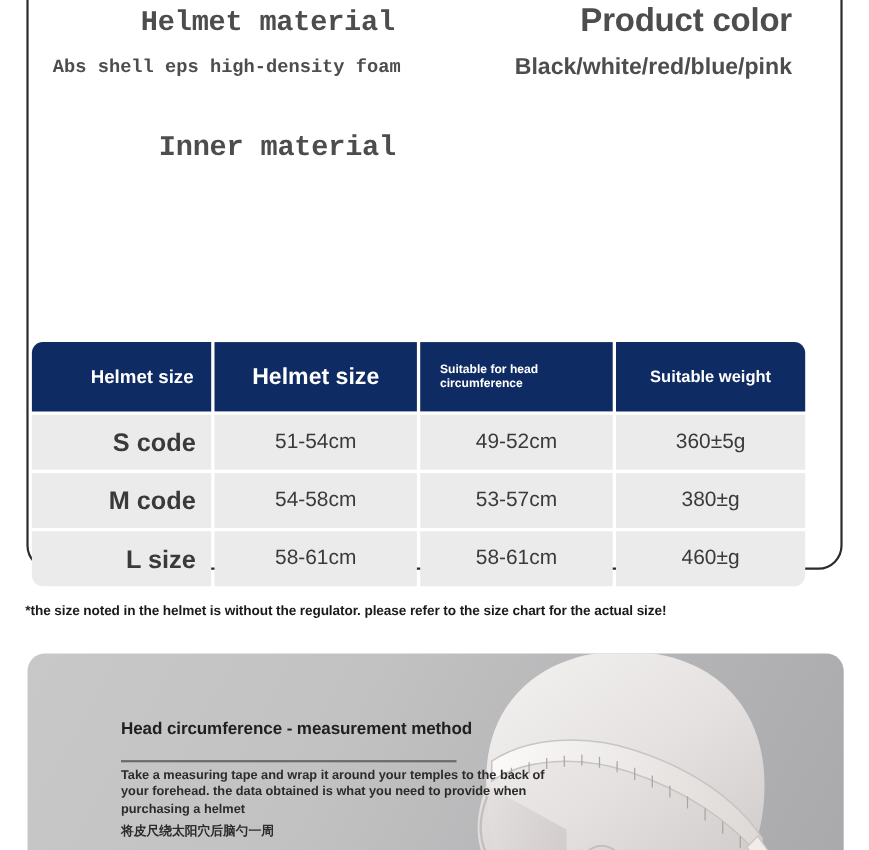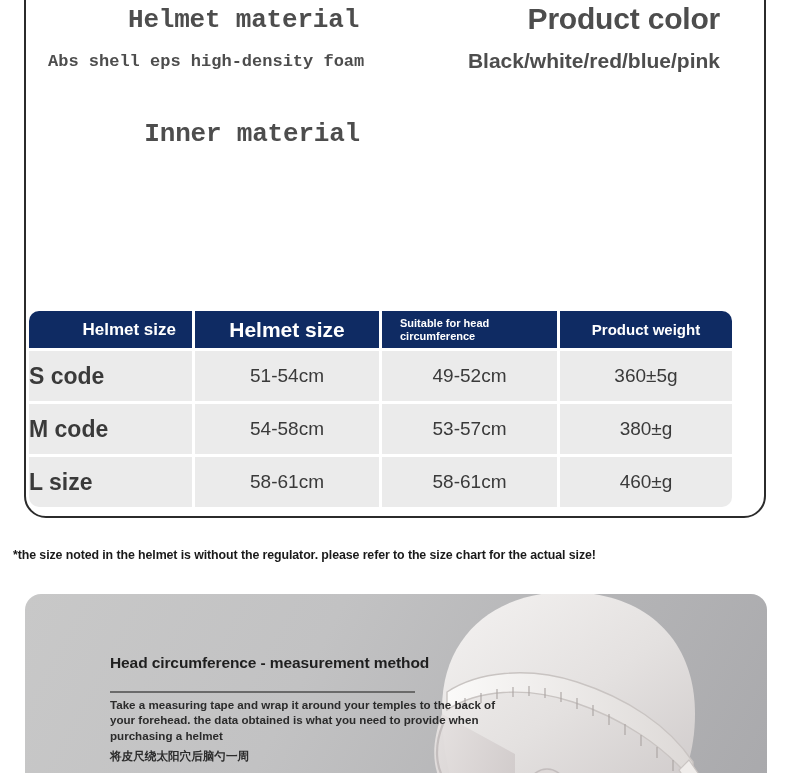--- a/index.html
+++ b/index.html
@@ -87,21 +87,21 @@
     border-spacing: 3px 3px;
     table-layout: fixed;
   }
   #size-table th, #size-table td {
     padding: 0;
     margin: 0;
   }
   #size-table thead th {
     background: #0f2b63;
     color: #ffffff;
-    height: 37px;
+    height: 63px;
     vertical-align: middle;
     font-weight: bold;
   }
   #size-table thead th.c0 {
     border-top-left-radius: 10px;
     text-align: right;
     padding-right: 16px;
     font-size: 17px;
   }
   #size-table thead th.c1 {
@@ -119,38 +119,39 @@
     text-align: center;
     font-size: 15px;
   }
   #size-table tbody td {
     background: #ebebeb;
     height: 50px;
     vertical-align: middle;
     color: #3a3a3a;
   }
   #size-table tbody td.c0 {
+    text-align: right;
     padding-right: 14px;
     font-size: 23px;
     font-weight: bold;
   }
   #size-table tbody td.c1,
   #size-table tbody td.c2,
   #size-table tbody td.c3 {
     text-align: center;
     font-size: 19px;
     font-weight: normal;
   }
   #size-table tbody tr:last-child td.c0 { border-bottom-left-radius: 10px; }
   #size-table tbody tr:last-child td.c3 { border-bottom-right-radius: 10px; }
 
   
   #footnote {
     position: absolute;
-    left: 13px;
+    left: 23px;
     top: 548px;
     width: 748px;
     font-size: 12.4px;
     font-weight: bold;
     color: #1a1a1a;
     white-space: nowrap;
     letter-spacing: -0.1px;
   }
 
   
@@ -256,21 +257,21 @@
     <col style="width:172px">
   </colgroup>
   <thead>
     <tr>
       <th class="c0">Helmet size</th>
       <th class="c1">Helmet size</th>
       <th class="c2">
         <span>Suitable for head</span><br>
         <span>circumference</span>
       </th>
-      <th class="c3">Product weight</th>
+      <th class="c3">Suitable weight</th>
     </tr>
   </thead>
   <tbody>
     <tr>
       <td class="c0">S code</td>
       <td class="c1">51-54cm</td>
       <td class="c2">49-52cm</td>
       <td class="c3">360±5g</td>
     </tr>
     <tr>

